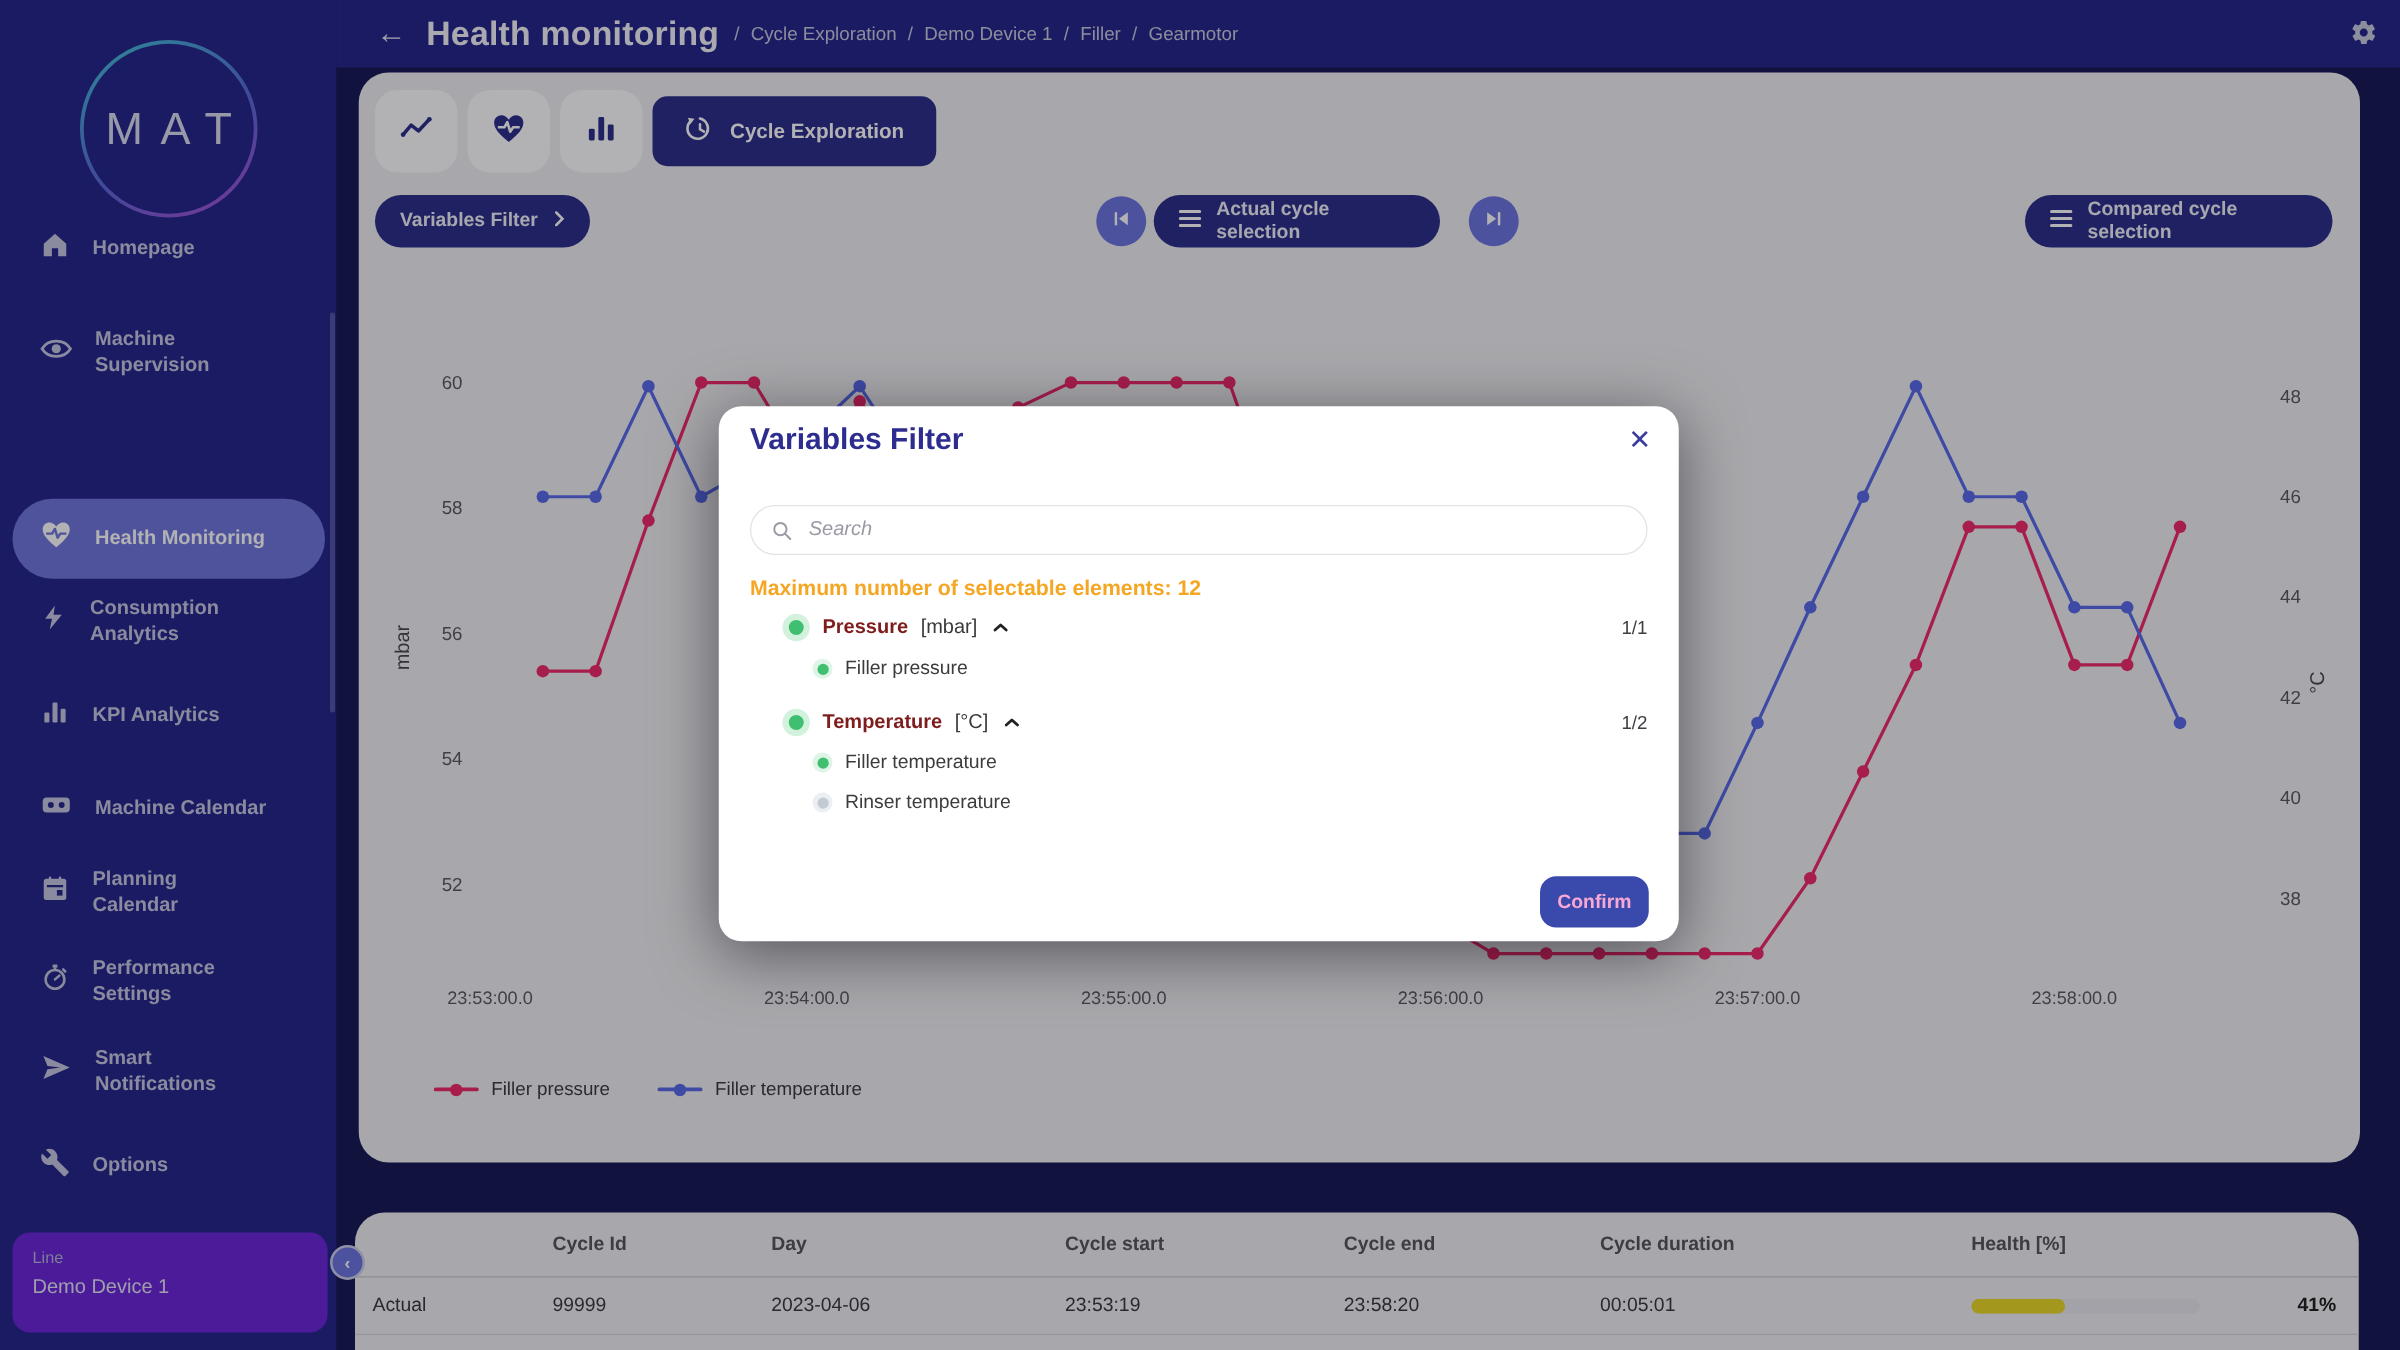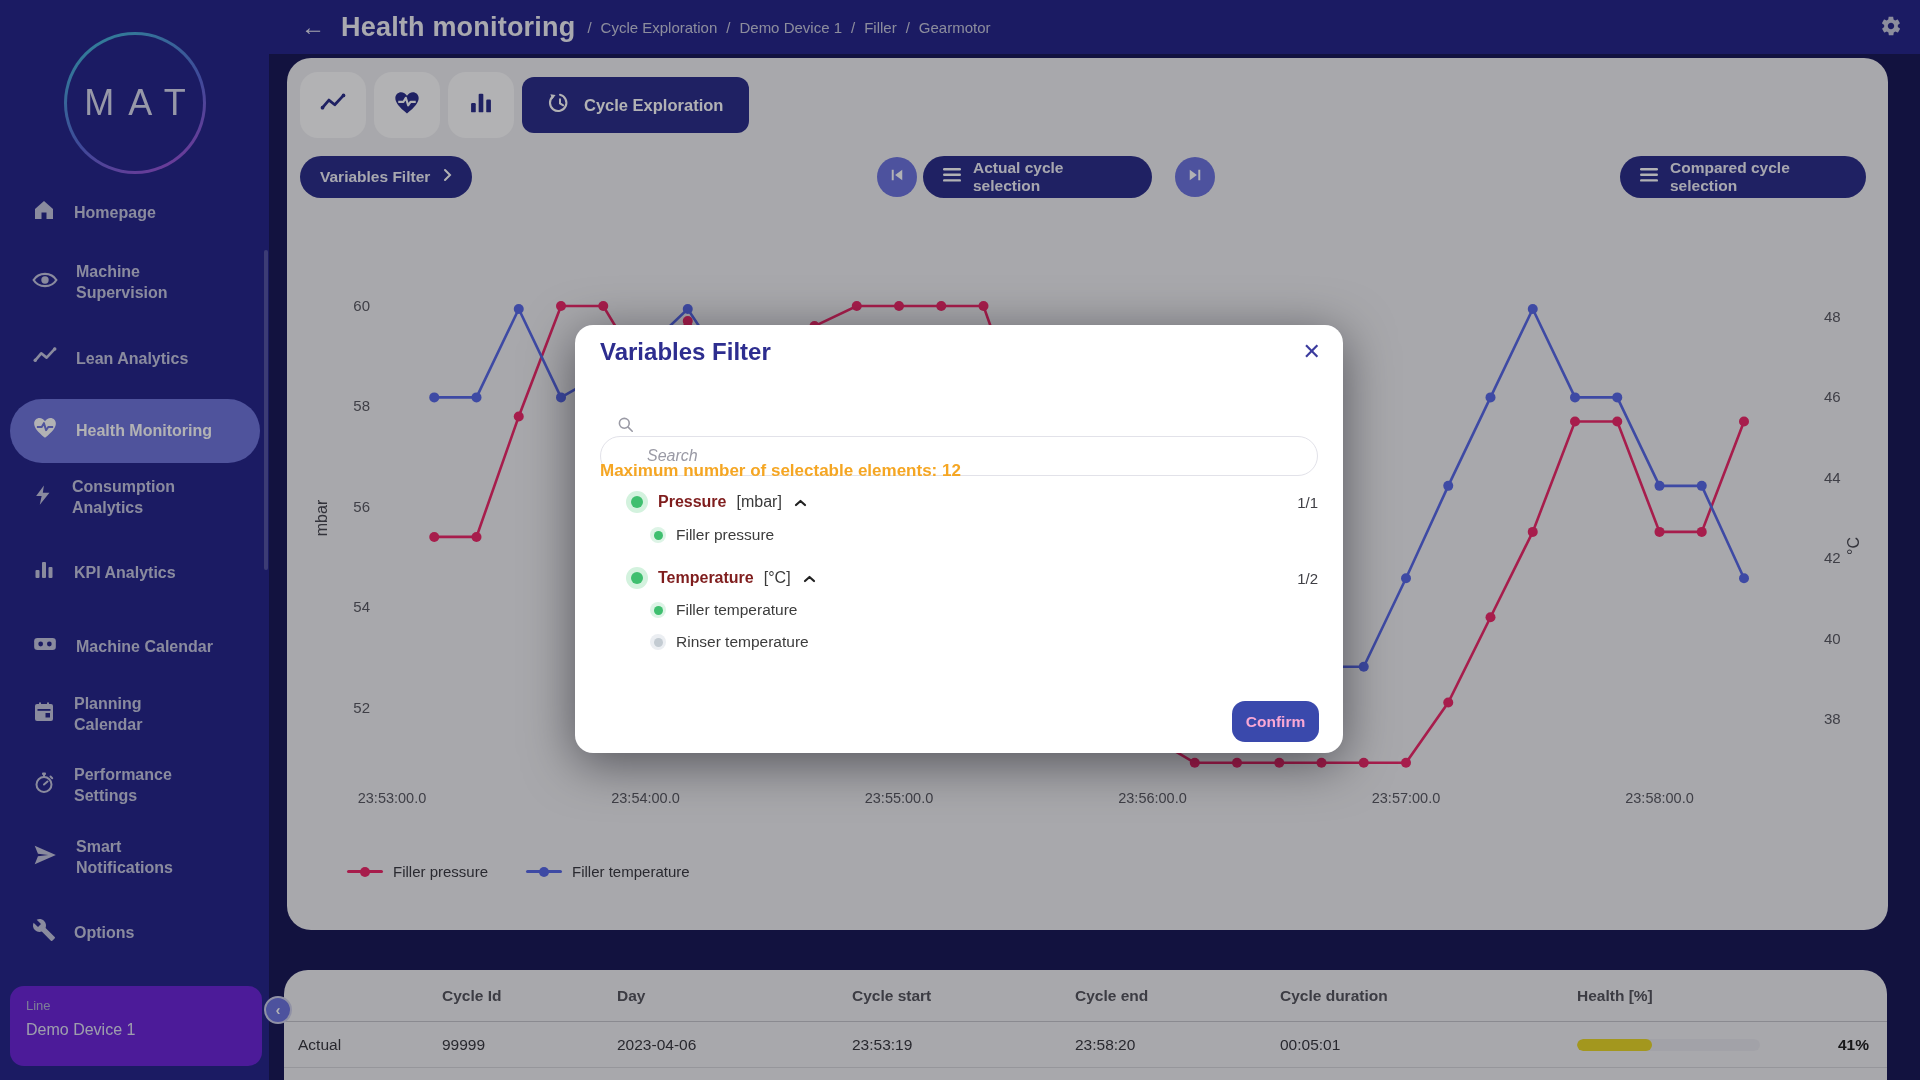--- a/index.html
+++ b/index.html
@@ -57,21 +57,21 @@
   .health-fill { height:100%; border-radius:6px; background:#ead829; }
   .health-pct { font-weight:bold; color:#222; }
 
   
   .dim { position:absolute; inset:0; background:rgba(0,0,8,.30); z-index:40; }
   .modal { position:absolute; left:575px; top:325px; width:768px; height:428px; background:#fff; border-radius:18px; z-index:60;
           box-shadow:0 10px 50px rgba(0,0,10,.5); }
   .modal-title { position:absolute; left:25px; top:13px; font-size:24px; color:#2d2d8f; font-weight:600; }
   .modal-close { position:absolute; right:18px; top:12px; font-size:22px; color:#3b3b9e; cursor:pointer; padding:4px; line-height:1; }
   .modal-search { position:absolute; left:25px; top:79px; width:718px; height:40px; border:1.5px solid #e2e2e9; border-radius:21px;
-          padding:0 16px 0 46px; font-size:16px; font-style:italic; color:#333; outline:none; background:#fff; font-family:"Liberation Sans",sans-serif;margin-top:32px; }
+          padding:0 16px 0 46px; font-size:16px; font-style:italic; color:#333; outline:none; background:#fff; font-family:"Liberation Sans",sans-serif; }
   .modal-search::placeholder { color:#9a9aa5; }
   .search-glyph { position:absolute; left:41px; top:90px; color:#9a9aa5; }
   .modal-warning { position:absolute; left:25px; top:136px; font-size:17px; font-weight:bold; color:#f5a623; }
   .tree-row { position:absolute; left:25px; right:25px; display:flex; align-items:center; gap:10px; }
   .grp-name { font-size:16px; font-weight:bold; color:#7f1d1d; }
   .grp-unit { font-size:16px; color:#3a3a3a; }
   .grp-count { margin-left:auto; font-size:15px; color:#3f3f45; }
   .child-name { font-size:15.5px; color:#3c3c3c; }
   .dot-big { width:22px; height:22px; border-radius:50%; background:#d3f2de; display:flex; align-items:center; justify-content:center; margin-left:26px; }
   .dot-big i { width:12px; height:12px; border-radius:50%; background:#3fbf6f; }
@@ -87,41 +87,33 @@
 </head>
 <body>
 
 <div id="root">
 
   <aside class="sidebar">
     <div class="logo">
       <div class="logo-inner">MAT</div>
     </div>
 
-    <div class="nav-item" style="top:198px">
+    <div class="nav-item" style="top:184px">
       <span><svg width="24" height="24" viewBox="0 0 24 24" fill="currentColor">
             <path d="M3 11 L12 3 L21 11 V21 H14.5 V14.5 H9.5 V21 H3 Z"></path>
           </svg></span>
       <span>Homepage</span>
     </div>
     <div class="nav-item" style="top:262px">
       <span><svg width="26" height="26" viewBox="0 0 24 24">
             <path d="M1.5 12 C6 4.5 18 4.5 22.5 12 C18 19.5 6 19.5 1.5 12 Z" fill="none" stroke="currentColor" stroke-width="2"></path>
             <circle cx="12" cy="12" r="3.4" fill="currentColor"></circle>
           </svg></span>
       <span>Machine
 Supervision</span>
-    </div>
-    <div class="nav-item" style="top:343px">
-      <span><svg width="26" height="26" viewBox="0 0 24 24">
-            <polyline points="3,16 8.5,9.5 13.5,13.5 21,5.5" fill="none" stroke="currentColor" stroke-width="2.4" stroke-linecap="round" stroke-linejoin="round"></polyline>
-            <circle cx="3" cy="16" r="1.6" fill="currentColor"></circle>
-            <circle cx="21" cy="5.5" r="1.6" fill="currentColor"></circle>
-          </svg></span>
-      <span>Lean Analytics</span>
     </div>
     <div class="nav-item active" style="top:399px">
       <span><svg width="26" height="26" viewBox="0 0 24 24">
             <path d="M12 21 C5 15.5 2 11.5 2 7.8 C2 4.8 4.4 2.8 6.9 2.8 C8.9 2.8 11 4.2 12 5.8 C13 4.2 15.1 2.8 17.1 2.8 C19.6 2.8 22 4.8 22 7.8 C22 11.5 19 15.5 12 21 Z" fill="#ffffff"></path>
             <polyline points="4.5,11 9,11 11,7.5 13,14 15,11 19.5,11" fill="none" stroke="#7177dd" stroke-width="1.8" stroke-linejoin="round"></polyline>
           </svg></span>
       <span>Health Monitoring</span>
     </div>
     <div class="nav-item" style="top:477px">
       <span><svg width="22" height="24" viewBox="0 0 24 24" fill="currentColor">

